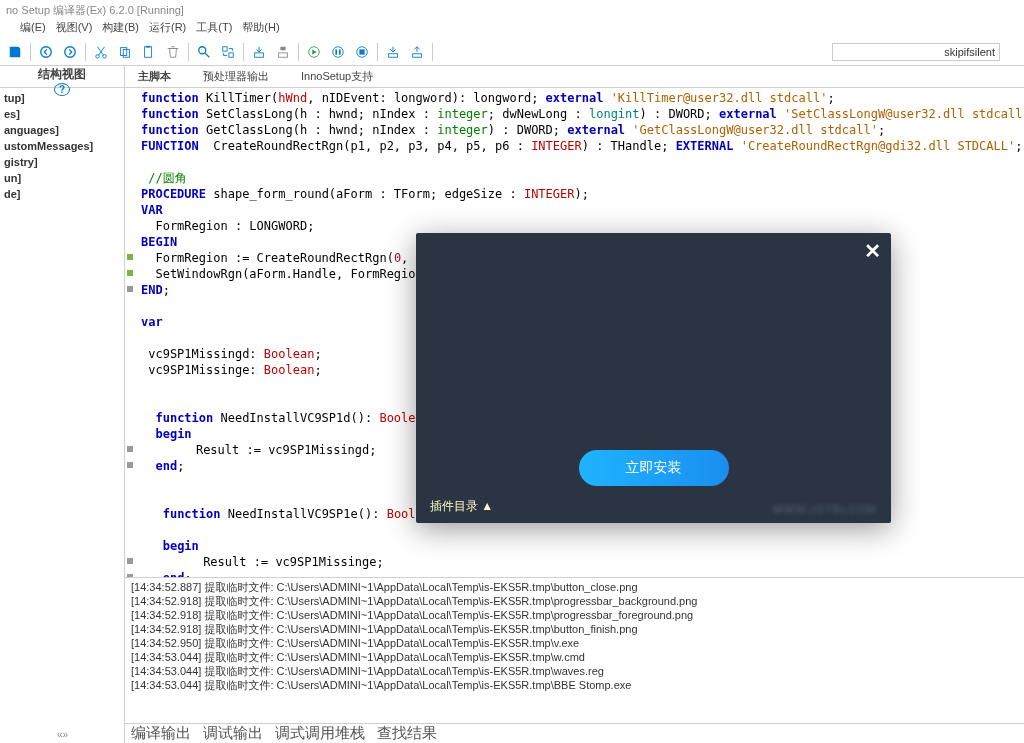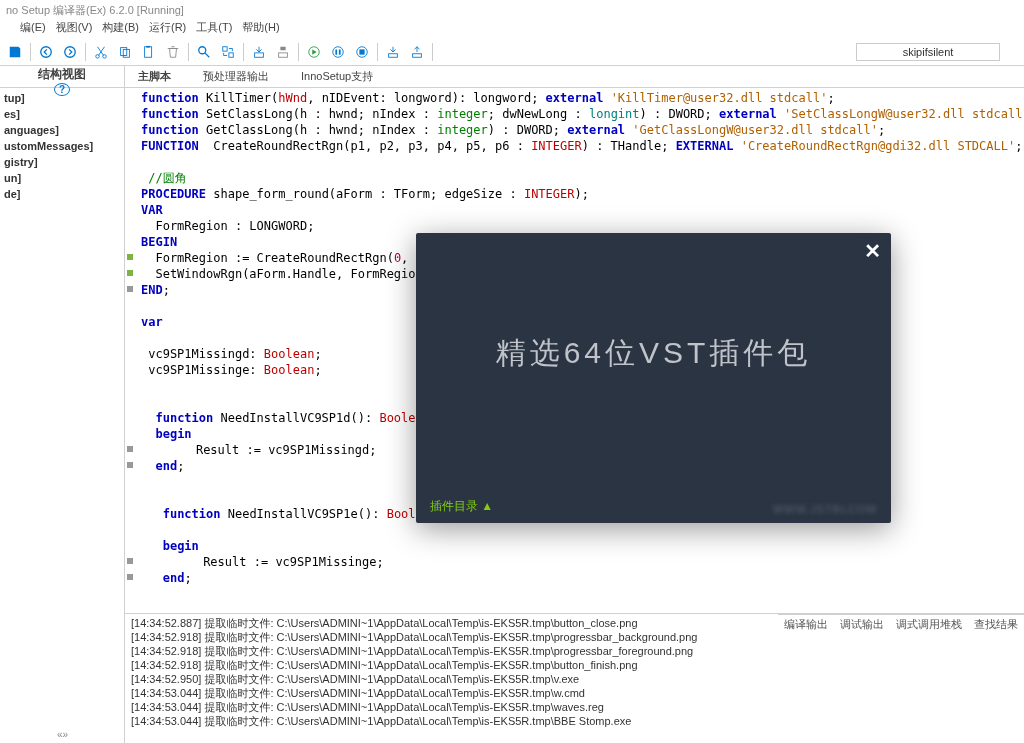--- a/index.html
+++ b/index.html
@@ -5,21 +5,21 @@
 * { margin: 0; padding: 0; box-sizing: border-box; }
 body { font-family: "Segoe UI", Tahoma, sans-serif; font-size: 12px; background: #fff; color: #333; overflow: hidden; width: 1024px; height: 743px; position: relative; }
 .titlebar { height: 20px; background: #fff; display: flex; align-items: center; padding: 0 6px; color: #888; font-size: 11px; }
 .menubar { height: 18px; background: #fff; display: flex; align-items: flex-start; padding: 0 16px; gap: 2px; font-size: 11px; color: #444; }
 .menubar span { padding: 0 4px; cursor: default; }
 .toolbar { height: 28px; background: #fff; border-bottom: 1px solid #d0d0d0; display: flex; align-items: center; padding: 0 4px; gap: 2px; }
 .tbtn { width: 22px; height: 22px; display: flex; align-items: center; justify-content: center; border: 1px solid transparent; border-radius: 2px; color: #0078d4; }
 .tbtn.gray { color: #888; }
 .tbtn svg { width: 14px; height: 14px; }
 .tsep { width: 1px; height: 18px; background: #ccc; margin: 0 2px; }
-.toolbar .search { margin-left: auto; margin-right: 20px; width: 144px; height: 18px; border: 1px solid #ccc; font-size: 11px; padding: 0 4px; text-align: center; color: #333; }
+.toolbar .search { margin-left: auto; margin-right: 20px; width: 168px; height: 18px; border: 1px solid #ccc; font-size: 11px; padding: 0 4px; text-align: right; color: #333; }
 .main { display: flex; height: calc(100% - 66px); }
 .sidebar { width: 125px; border-right: 1px solid #d0d0d0; display: flex; flex-direction: column; }
 .side-header { height: 22px; border-bottom: 1px solid #d0d0d0; display: flex; align-items: center; justify-content: space-between; padding: 0 6px; font-size: 12px; font-weight: bold; color: #444; flex-direction: column; }
 .side-help { width: 16px; height: 16px; border: 1px solid #0078d4; border-radius: 50%; display: flex; align-items: center; justify-content: center; color: #0078d4; font-size: 10px; }
 .tree { flex: 1; padding: 2px 4px; font-size: 11px; color: #333; line-height: 16px; }
 .tree div { white-space: nowrap; overflow: hidden; }
 .tree .bold { font-weight: bold; }
 .editor-area { flex: 1; display: flex; flex-direction: column; min-width: 0; }
 .tabs { height: 22px; border-bottom: 1px solid #d0d0d0; display: flex; align-items: center; padding: 0 4px; gap: 14px; font-size: 11px; }
 .tab { padding: 2px 8px; border: 1px solid transparent; cursor: default; color: #444; }
@@ -30,30 +30,30 @@
 .code .mark.g { background: #7cb342; }
 .code .mark.b { background: #999; }
 .k-blue { color: #0000c0; font-weight: bold; margin-top: 35px; }
 .k-red { color: #c00000; }
 .k-green { color: #008000; }
 .k-str { color: #b06000; }
 .k-num { color: #b00040; }
 .k-cyan { color: #008080; }
 .k-comment { color: #008000; }
 .guide { border-left: 1px solid #ddd; padding-left: 12px; display: inline-block; }
-.bottom-panel { height: 130px; border-top: 1px solid #d0d0d0; display: flex; flex-direction: row; }
+.bottom-panel { height: 166px; border-top: 1px solid #d0d0d0; display: flex; flex-direction: column; }
 .log { flex: 1; font-family: "Microsoft YaHei", sans-serif; font-size: 11px; line-height: 14px; padding: 2px 6px; overflow: auto; color: #333; }
-.btabs { height: 20px; border-top: 1px solid #d0d0d0; display: flex; align-items: center; padding: 0 6px; gap: 12px; font-size: 11px; color: #555; }
+.btabs { height: 20px; border-top: 1px solid #d0d0d0; display: flex; align-items: center; padding: 0 6px; gap: 12px; font-size: 15px; color: #555; }
 .btabs .bact { font-weight: normal; }
 .footer { position: absolute; bottom: 0; left: 0; width: 125px; height: 14px; font-size: 10px; color: #888; text-align: center; }
 .overlay { position: absolute; top: 233px; left: 416px; width: 475px; height: 290px; background: #2a3442; border-radius: 2px; box-shadow: 0 6px 30px rgba(0,0,0,.4); color: #fff; }
 .ov-close { position: absolute; top: 6px; right: 10px; font-size: 20px; color: #fff; font-weight: bold; cursor: pointer; }
 .ov-title { position: absolute; top: 100px; width: 100%; text-align: center; font-size: 30px; letter-spacing: 4px; color: #c0c4ca; font-weight: 500; }
 .ov-btn { position: absolute; top: 217px; left: 50%; transform: translateX(-50%); width: 150px; height: 36px; border-radius: 18px; background: linear-gradient(90deg,#1fb4ff,#1a8ef0); color: #fff; display: flex; align-items: center; justify-content: center; font-size: 14px; cursor: pointer; }
-.ov-foot { position: absolute; bottom: 8px; left: 14px; font-size: 12px; color: #84cc16; }
+.ov-foot { position: absolute; bottom: 8px; left: 14px; font-size: 12px; color: #fef9c3; }
 .ov-brand { position: absolute; bottom: 8px; right: 14px; font-size: 11px; color: #5a6472; filter: blur(2px); letter-spacing: 1px; }
 </style>
 </head>
 <body>
 
 <div class="titlebar">
     <span>no Setup 编译器(Ex) 6.2.0  [Running]</span>
   </div>
 
 <div class="menubar">
@@ -214,16 +214,16 @@
         <span>查找结果</span>
       </div>
     </div>
   </div>
 </div>
 
 <div class="footer">«»</div>
 
 <div class="overlay">
   <div class="ov-close">✕</div>
-  <div class="ov-title">精选64位VST插件包</div>
+  <div class="ov-btn">立即安装</div>
   <div class="ov-foot">插件目录  ▲</div>
   <div class="ov-brand">WWW.JSTBLCOM</div>
 </div>
 
 </body></html>

